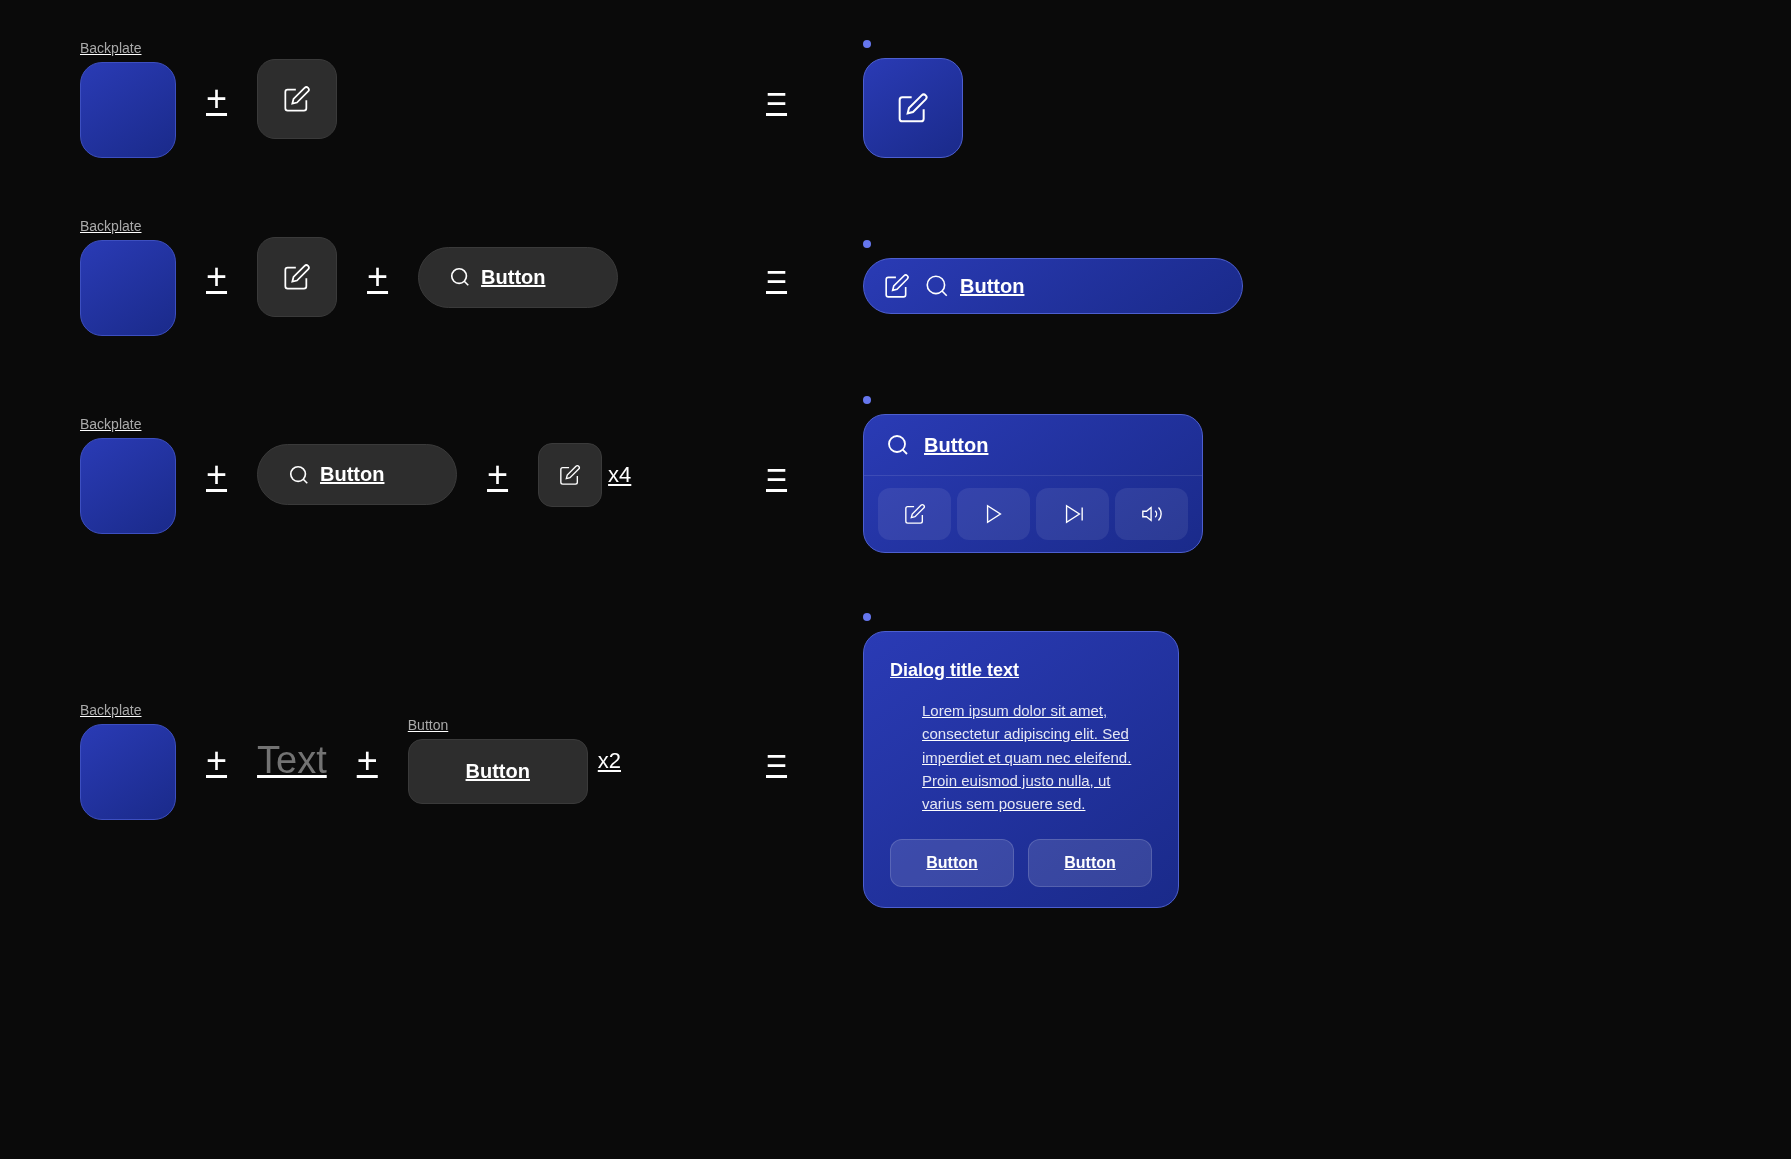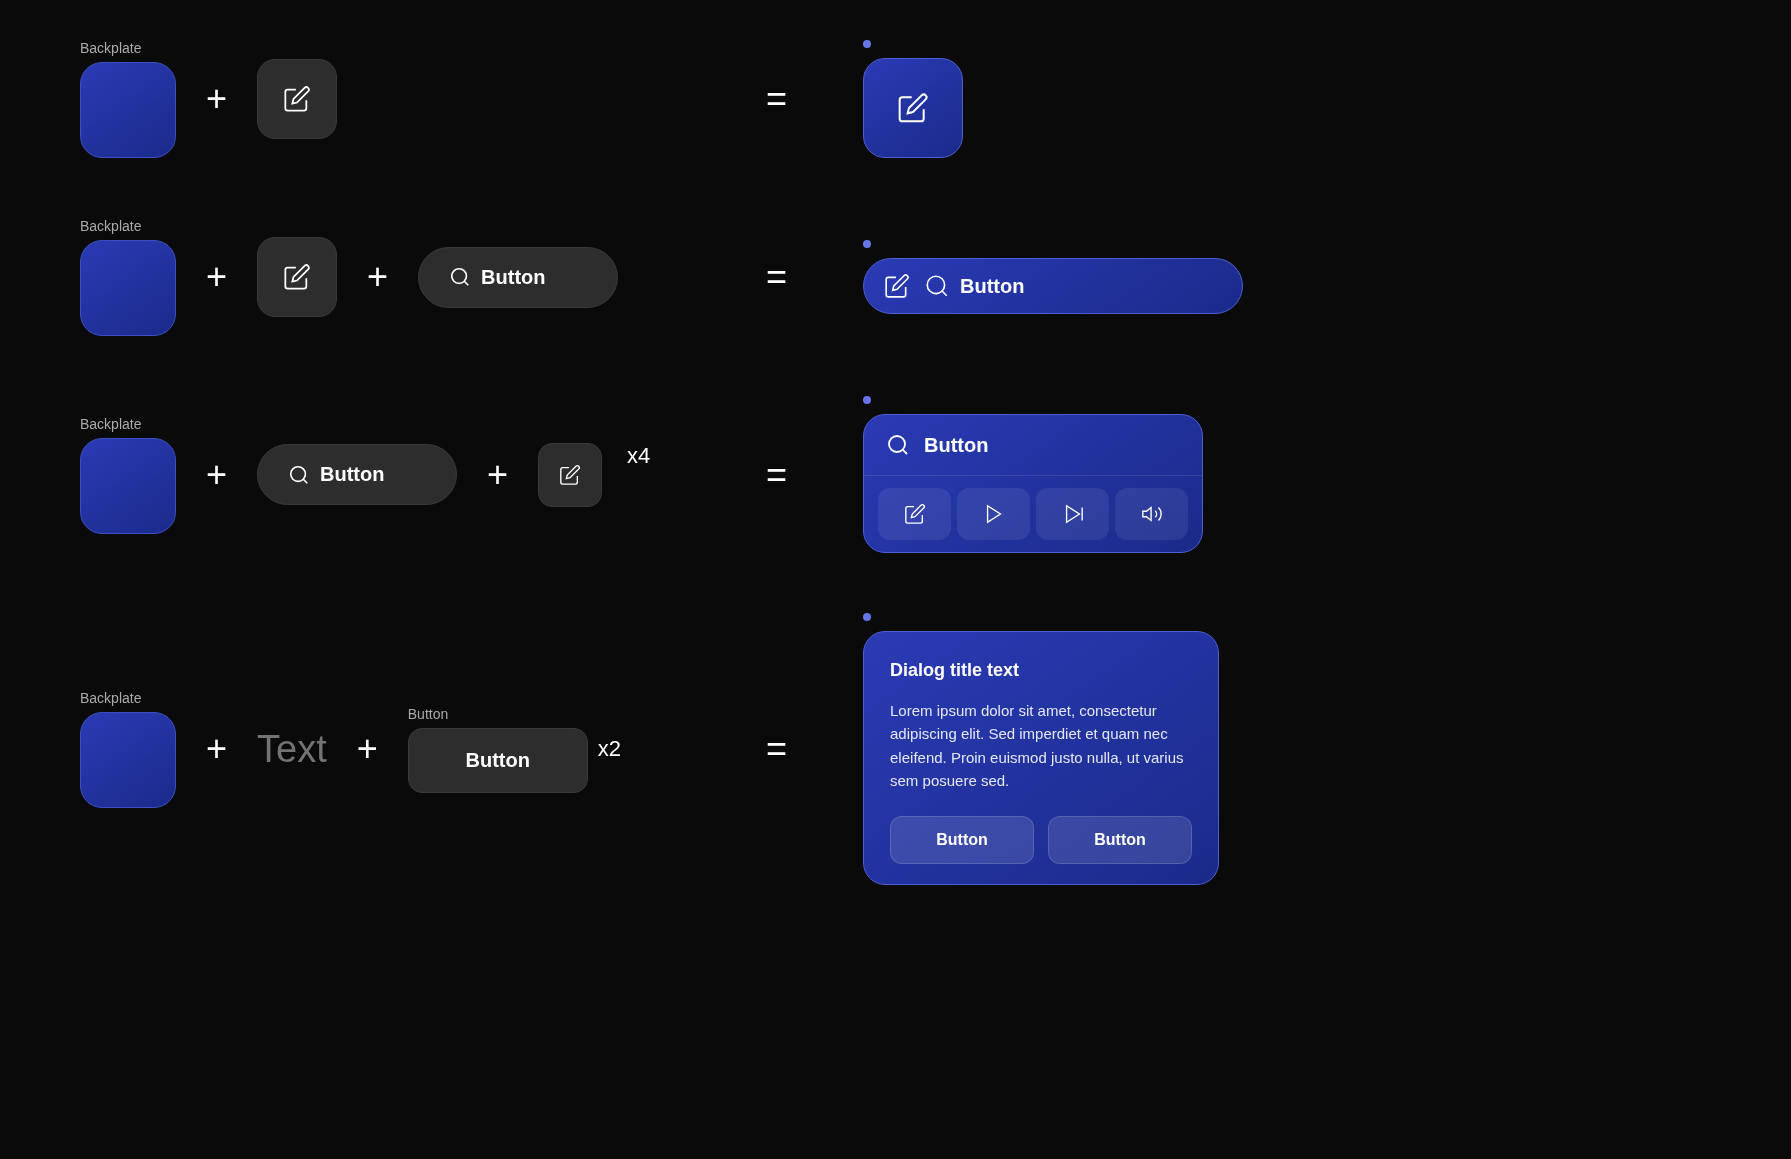--- a/index.html
+++ b/index.html
@@ -10,20 +10,21 @@
       font-family: -apple-system, BlinkMacSystemFont, 'Segoe UI', sans-serif;
       color: #ffffff;
       overflow-x: hidden;
     }
 
     .main-container {
       display: flex;
       flex-direction: column;
       padding: 40px 80px;
       gap: 60px;
+      text-decoration: underline;
     }
 
     .plus-sign, .equals-sign {
       font-size: 36px;
       color: #ffffff;
       font-weight: 300;
     }
 
     .multiplier {
       font-size: 22px;
@@ -244,35 +245,36 @@
       stroke-width: 1.5;
     }
 
     
     .result-4 {
       background: linear-gradient(145deg, #2a3bb5 0%, #1a2a8a 100%);
       border-radius: 22px;
       border: 1.5px solid #4d5fd0;
       display: flex;
       flex-direction: column;
-      width: 356px;
+      width: 316px;
       padding: 28px 26px 20px;
       gap: 18px;
     }
 
     .dialog-title {
       font-size: 18px;
       font-weight: 700;
       color: #ffffff;
     }
 
     .dialog-body {
       font-size: 15px;
       color: rgba(255,255,255,0.88);
       line-height: 1.55;
+      margin-left: 32px;
     }
 
     .dialog-buttons {
       display: flex;
       gap: 14px;
       margin-top: 6px;
     }
 
     .dialog-btn {
       flex: 1;
@@ -441,21 +443,21 @@
       </div>
       <span class="plus-sign">+</span>
       <div class="search-btn-dark">
         <svg viewBox="0 0 24 24">
           <circle cx="11" cy="11" r="8"></circle>
           <line x1="21" y1="21" x2="16.65" y2="16.65"></line>
         </svg>
         <span>Button</span>
       </div>
       <span class="plus-sign">+</span>
-      <div style="display:flex; align-items:flex-start; gap:25px;">
+      <div style="display:flex; align-items:center; gap:6px;">
         <div class="icon-btn-small-dark">
           <svg viewBox="0 0 24 24">
             <path d="M11 4H4a2 2 0 0 0-2 2v14a2 2 0 0 0 2 2h14a2 2 0 0 0 2-2v-7"></path>
             <path d="M18.5 2.5a2.121 2.121 0 0 1 3 3L12 15l-4 1 1-4 9.5-9.5z"></path>
           </svg>
         </div>
         <span class="multiplier">x4</span>
       </div>
     </div>
     <span class="equals-sign">=</span>

